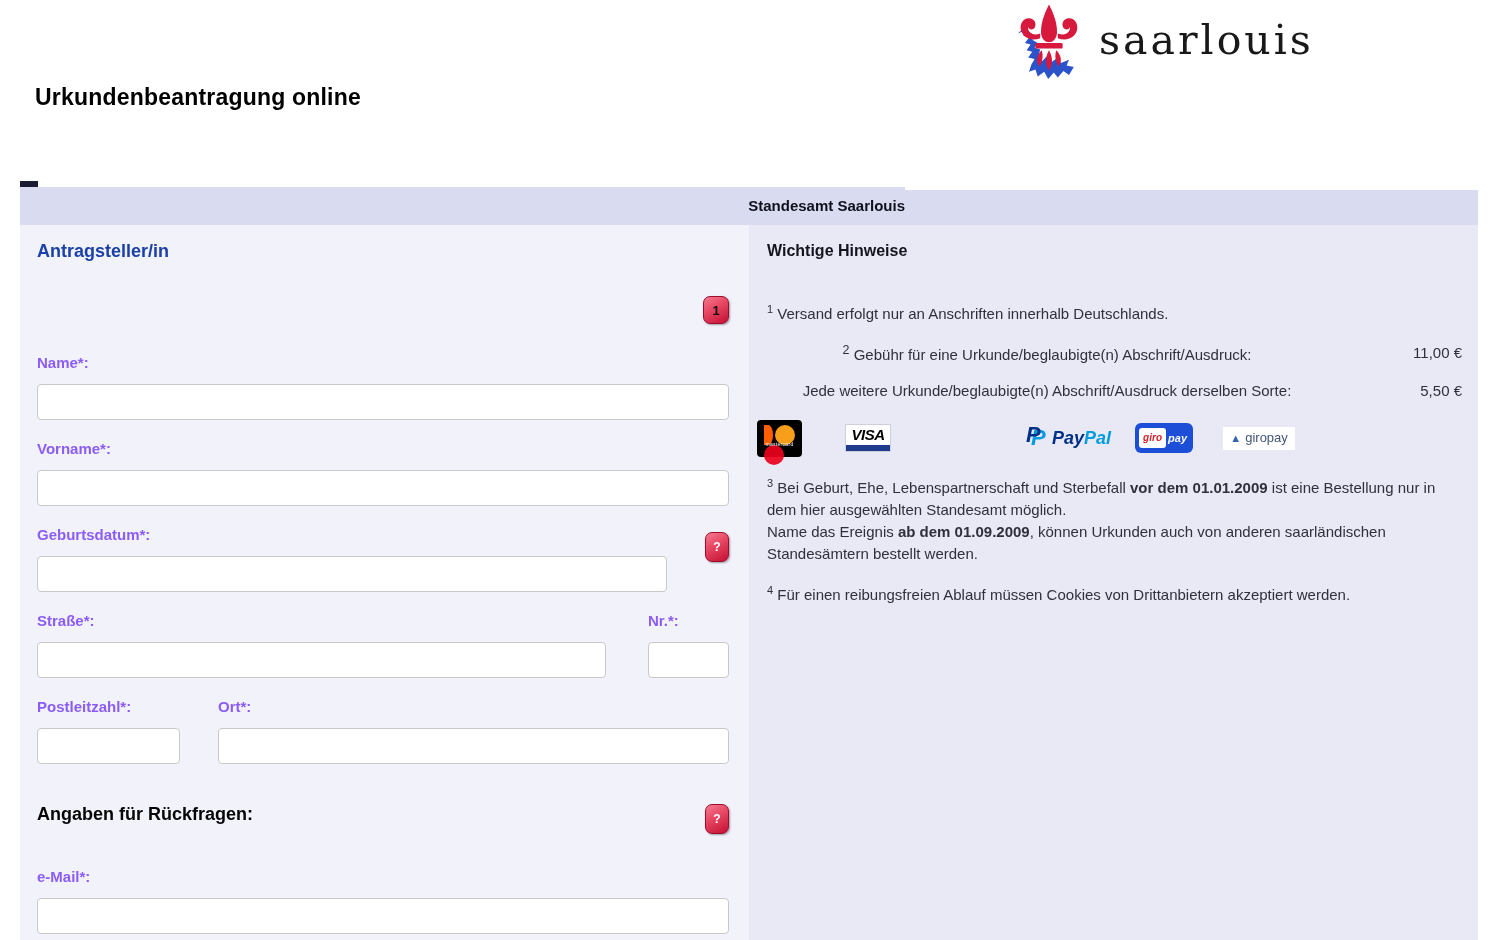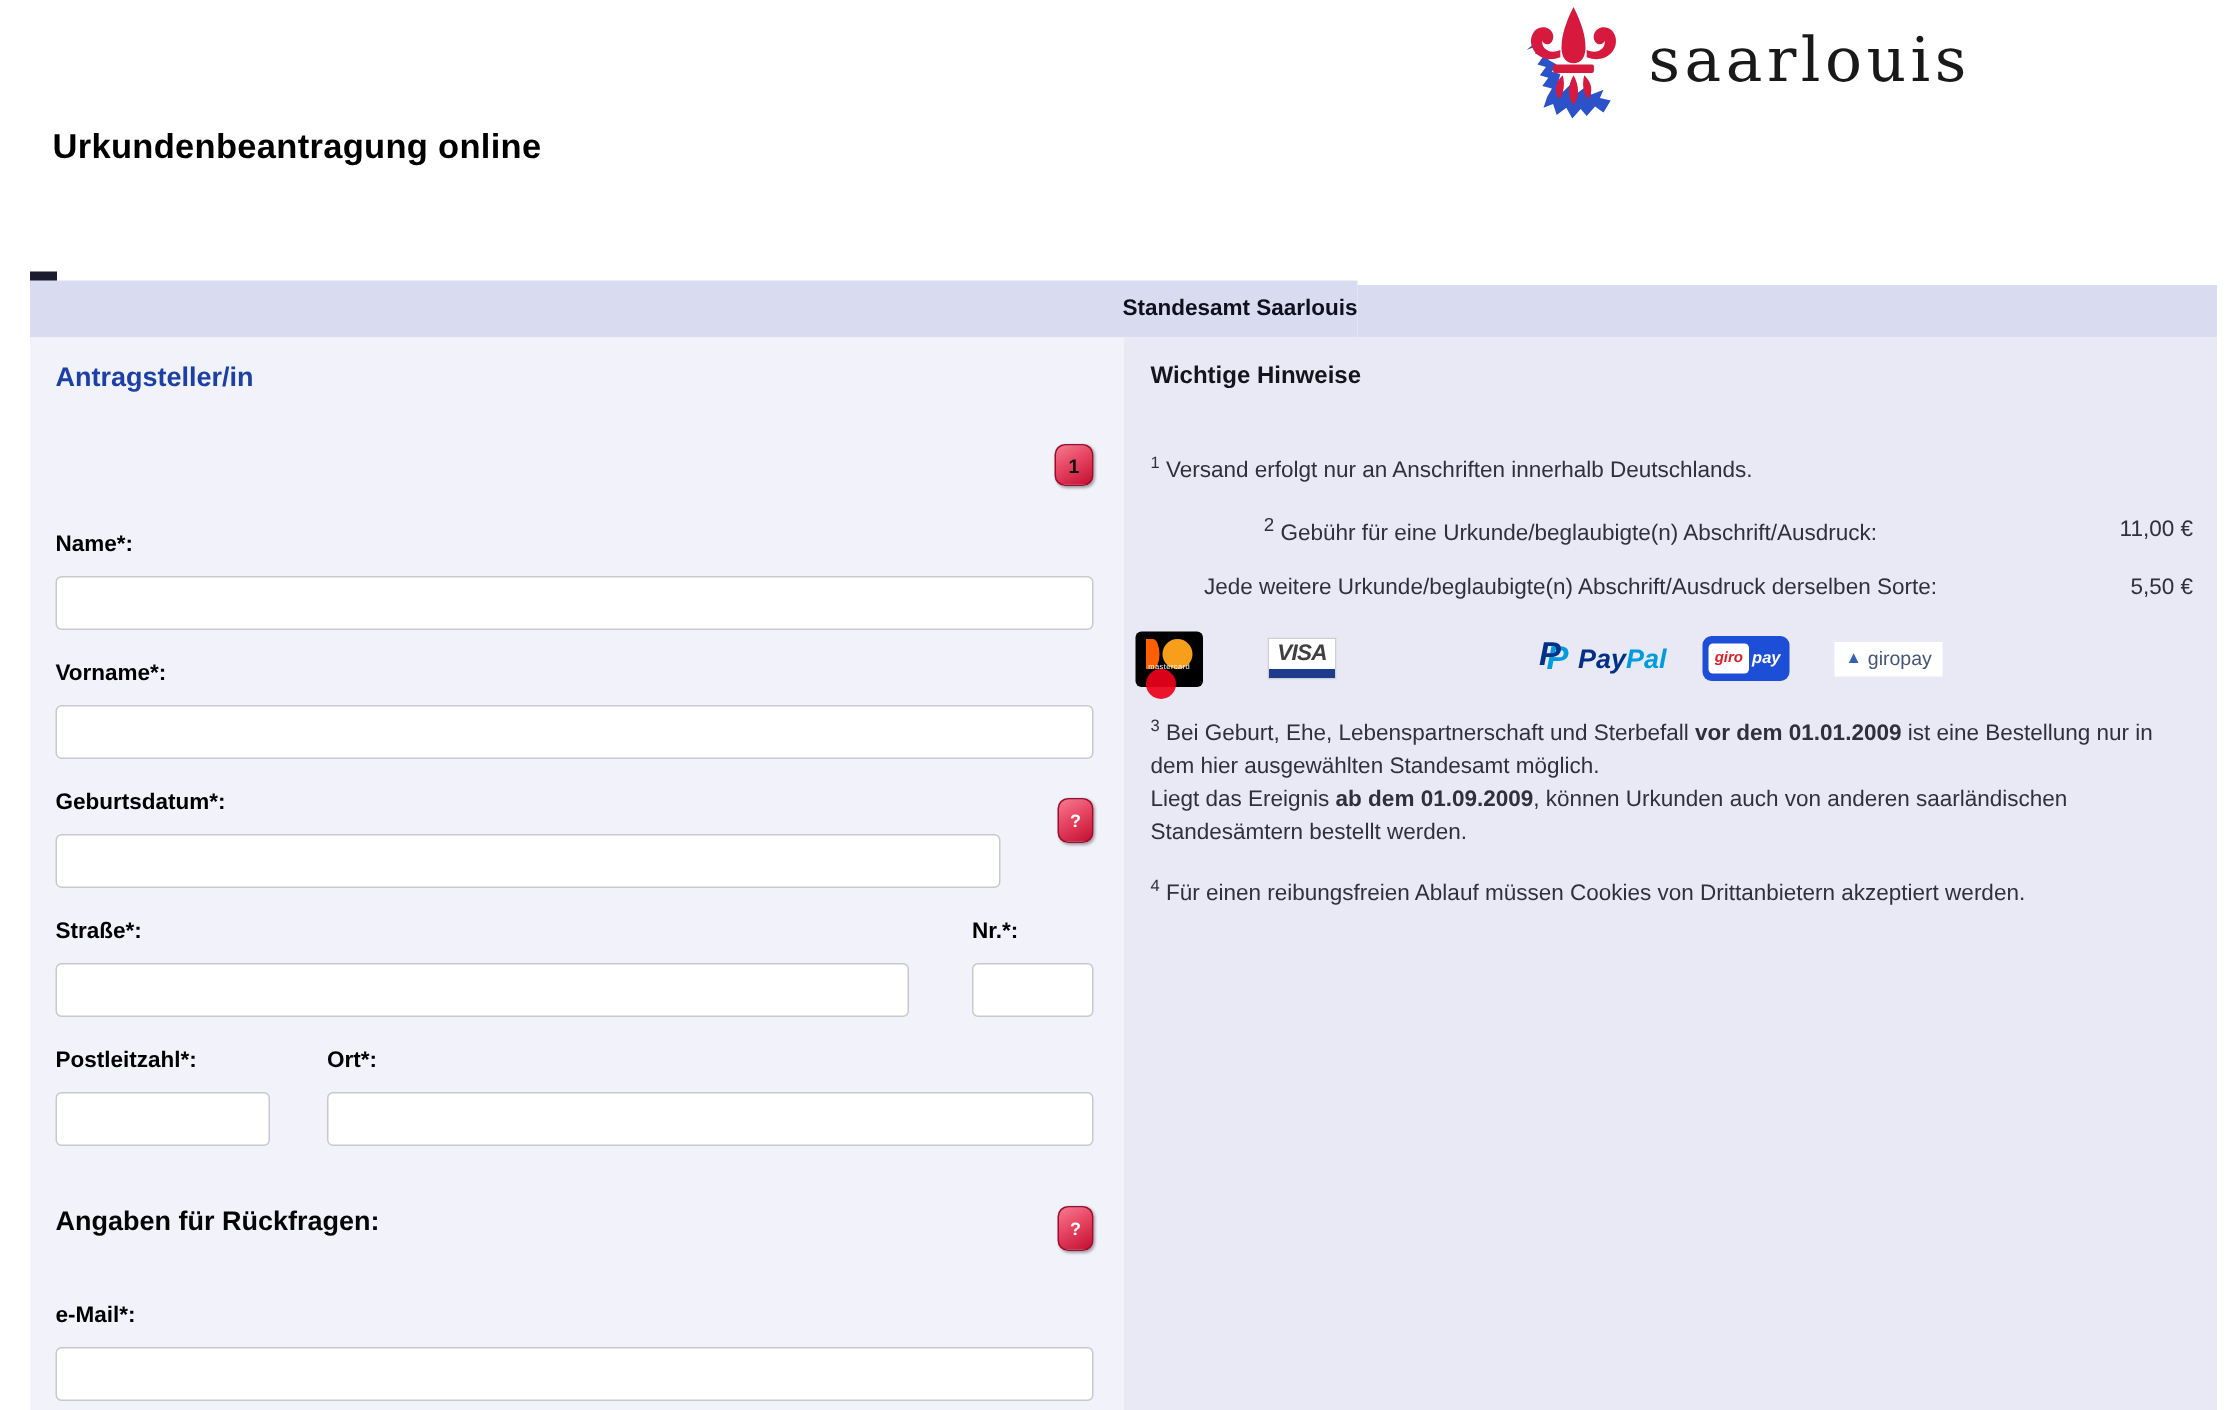--- a/index.html
+++ b/index.html
@@ -32,21 +32,21 @@
   .form-heading { font-size:18px; font-weight:bold; color:#1c40a6; }
   .badge-row { height:28px; margin-top:34px; position:relative; }
   .badge { display:flex; align-items:center; justify-content:center;
            border-radius:7px; border:1px solid #9c0c2c;
            background:linear-gradient(150deg,#f37b90 0%,#e94a66 40%,#c40f33 100%);
            box-shadow:1px 1px 2px rgba(0,0,0,.35); cursor:pointer; }
   .badge-1 { position:absolute; right:0; top:0; width:26px; height:28px;
              color:#111; font-size:13px; font-weight:bold; }
   .badge-q { position:absolute; right:0; width:24px; height:30px;
              color:#fff; font-size:12px; font-weight:bold; }
-  .f-label { display:block; font-size:15px; font-weight:bold; color:#000000; height:18px; }
+  .f-label { display:block; font-size:15px; font-weight:bold; color:#8b5cf6; height:18px; }
   .f-input { display:block; width:100%; height:36px; background:#fff;
              border:1px solid #c9c9c9; border-radius:4px; margin-top:12px;
              font-size:15px; padding:0 8px; color:#222; }
   .mt20 { margin-top:20px; } .mt30 { margin-top:30px; } .mt40 { margin-top:40px; } .mt34 { margin-top:34px; }
   .rel { position:relative; }
   .row { display:flex; }
   .grp-strasse { width:569px; } .grp-nr { width:81px; margin-left:auto; }
   .grp-plz { width:143px; } .grp-ort { flex:1; margin-left:38px; }
   .sub-heading { font-size:18px; font-weight:bold; color:#050505; }
 
@@ -65,21 +65,21 @@
   .logos-row { display:flex; align-items:center; margin-top:16px; margin-left:-10px; height:40px; }
   .mc-logo { width:45px; height:37px; background:#000; border-radius:4px; position:relative; }
   .mc-circles { position:absolute; top:5px; left:7px; width:31px; height:20px; }
   .mc-c { position:absolute; width:20px; height:20px; border-radius:50%; }
   .mc-red { left:0; background:#eb001b; } .mc-or { left:11px; background:#f79e1b; z-index:-0; }
   .mc-ov { left:11px; width:9px; height:20px; background:#ff5f00; border-radius:0 50% 50% 0/0 50% 50% 0; }
   .mc-label { position:absolute; bottom:2px; width:100%; text-align:center; color:#fff;
               font-size:5px; letter-spacing:.3px; }
   .visa-logo { width:46px; height:28px; background:#fff; border:1px solid #cfcfdc; margin-left:43px;
                position:relative; display:flex; align-items:center; justify-content:center; }
-  .visa-word { font-style:italic; font-weight:bold; font-size:15px; color:#404040; margin-bottom:7px; letter-spacing:-.5px; }
+  .visa-word { font-style:italic; font-weight:bold; font-size:15px; color:#000000; margin-bottom:7px; letter-spacing:-.5px; }
   .visa-bar { position:absolute; bottom:0; left:0; width:100%; height:6px; background:#1f3c8c; }
   .pp-logo { margin-left:135px; display:flex; align-items:center; }
   .pp-icon { position:relative; width:20px; height:24px; font-weight:bold; font-style:italic; font-size:22px; }
   .pp-back  { position:absolute; left:5px; top:1px; color:#009cde; }
   .pp-front { position:absolute; left:0;  top:-2px; color:#003087; }
   .pp-word { font-style:italic; font-weight:bold; font-size:18px; margin-left:6px; }
   .pp-pay { color:#003087; } .pp-pal { color:#009cde; }
   .gp-old { margin-left:24px; width:58px; height:30px; background:#1d4ed8; border-radius:6px;
             display:flex; align-items:center; padding-left:4px; }
   .gp-old-box { width:27px; height:20px; background:#fff; border-radius:3px;
@@ -214,18 +214,18 @@
           </span>
         <span class="gp-pay">pay</span>
       </div>
       <div class="gp-new">
         <span class="gp-new-tri">▲</span>
         <span class="gp-new-word">giropay</span>
       </div>
     </div>
 
 
-    <p class="note"><sup>3</sup> <span>Bei Geburt, Ehe, Lebenspartnerschaft und Sterbefall </span><span class="b">vor dem 01.01.2009</span><span> ist eine Bestellung nur in dem hier ausgewählten Standesamt möglich.</span><br><span>Liegt das Ereignis </span><span class="b">ab dem 01.09.2009</span><span>, können Urkunden auch von anderen saarländischen Standesämtern bestellt werden.</span></p>
+    <p class="note"><sup>3</sup> <span>Bei Geburt, Ehe, Lebenspartnerschaft und Sterbefall </span><span class="b">vor dem 01.01.2009</span><span> ist eine Bestellung nur in dem hier ausgewählten Standesamt möglich.</span><br><span>Name das Ereignis </span><span class="b">ab dem 01.09.2009</span><span>, können Urkunden auch von anderen saarländischen Standesämtern bestellt werden.</span></p>
 
     <p class="note"><sup>4</sup> <span>Für einen reibungsfreien Ablauf müssen Cookies von Drittanbietern akzeptiert werden.</span></p>
   </div>
 
 </div>
 
 </body></html>

